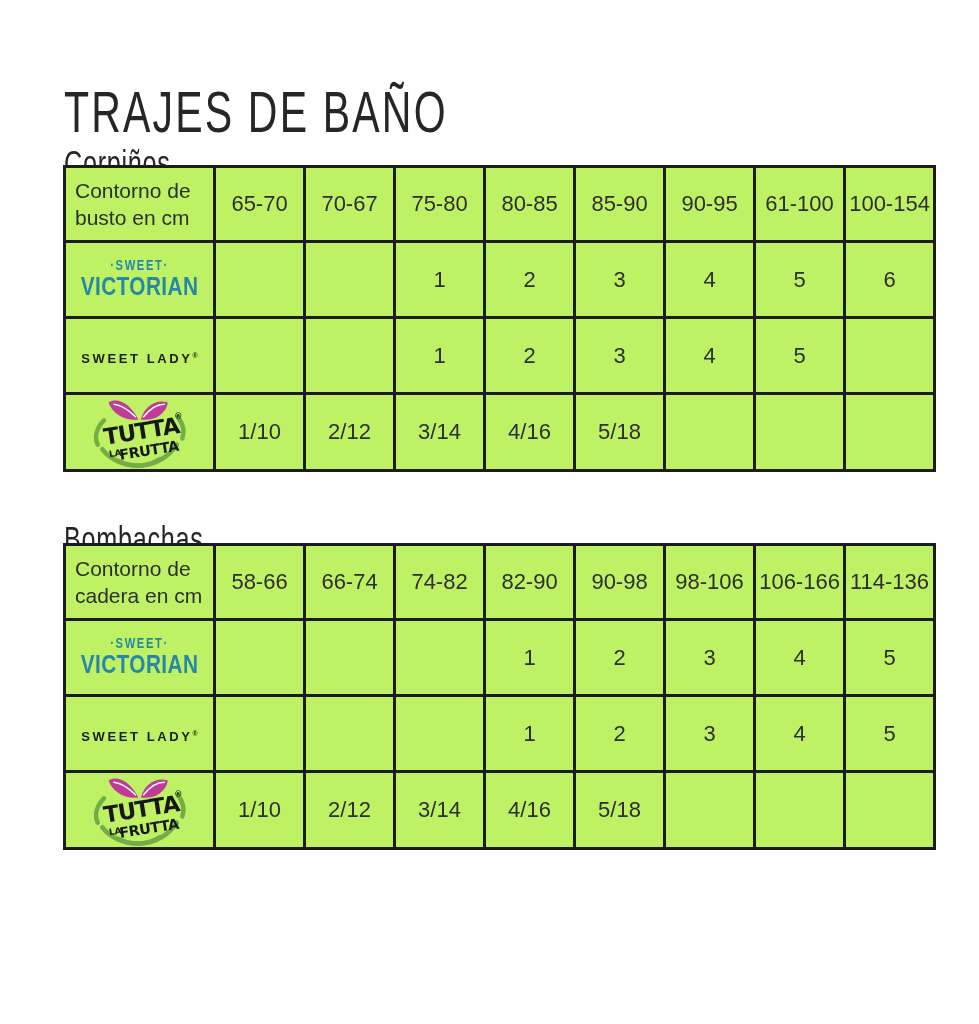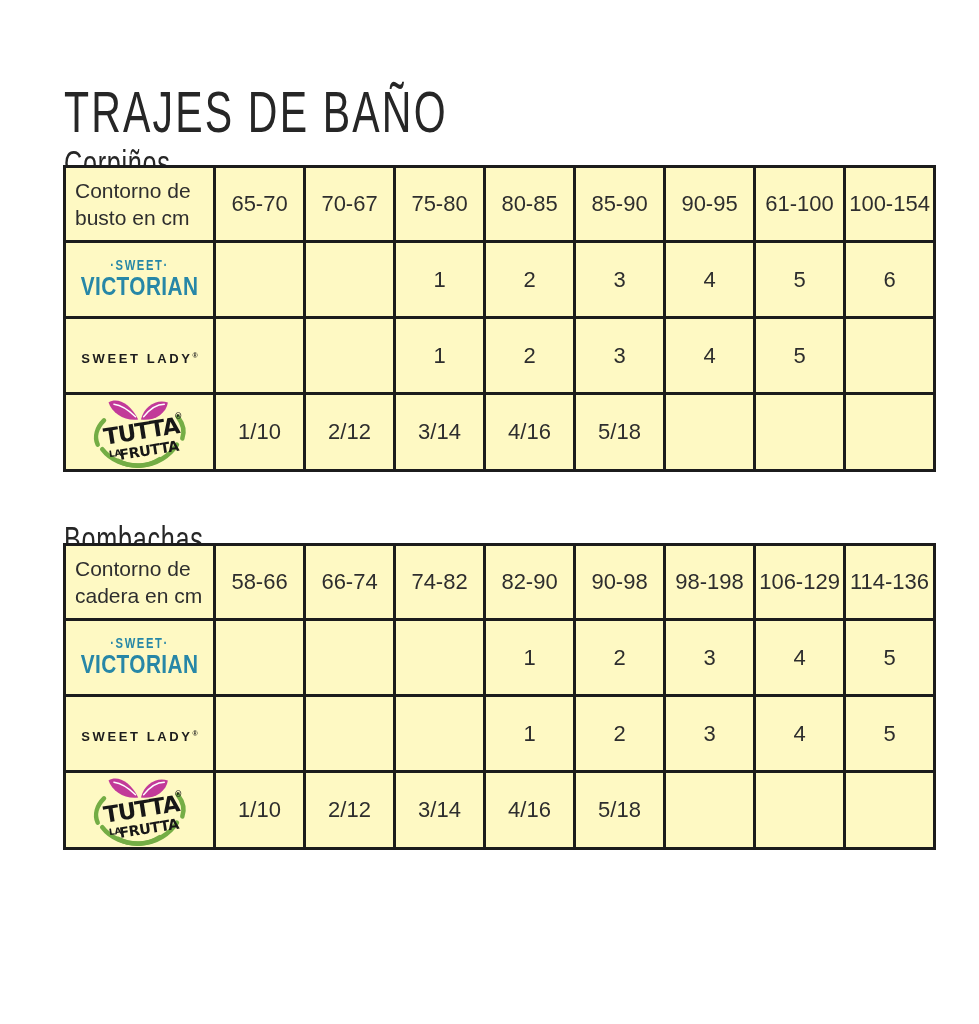--- a/index.html
+++ b/index.html
@@ -14,21 +14,21 @@
     white-space:nowrap; line-height:1;
   }
   .title   { position:absolute; left:64px; top:46px;  font-size:57px; letter-spacing:3px; }
   .section { position:absolute; font-size:35px; letter-spacing:1px; }
   .s1 { left:64px; top:116px; }
   .s2 { left:64px; top:492px; }
 
   
   table.size-table {
     position:absolute; border-collapse:collapse; table-layout:fixed;
-    background:#fef9c3;
+    background:#bef264;
   }
   .t1 { left:63px; top:165px; }
   .t2 { left:63px; top:543px; }
   .size-table td {
     border:3px solid #1c1c1c; text-align:center; vertical-align:middle;
     font-size:22px; color:#2e2e2e; padding:0; overflow:hidden;
   }
   .size-table td.label-cell {
     text-align:left; padding:4px 6px 4px 9px; font-size:21px; line-height:1.3;
   }
@@ -178,22 +178,22 @@
         <col class="c-size">
       </colgroup>
     <tbody>
     <tr class="r-head">
       <td class="label-cell">Contorno de cadera en cm</td>
       <td>58-66</td>
       <td>66-74</td>
       <td>74-82</td>
       <td>82-90</td>
       <td>90-98</td>
-      <td>98-198</td>
-      <td>106-129</td>
+      <td>98-106</td>
+      <td>106-166</td>
       <td>114-136</td>
     </tr>
     <tr class="r-std">
       <td class="brand-cell">
         <div class="sv-logo">
           <div class="sv-top">·SWEET·</div>
           <div class="sv-bottom">VICTORIAN</div>
         </div>
       </td>
       <td></td>

